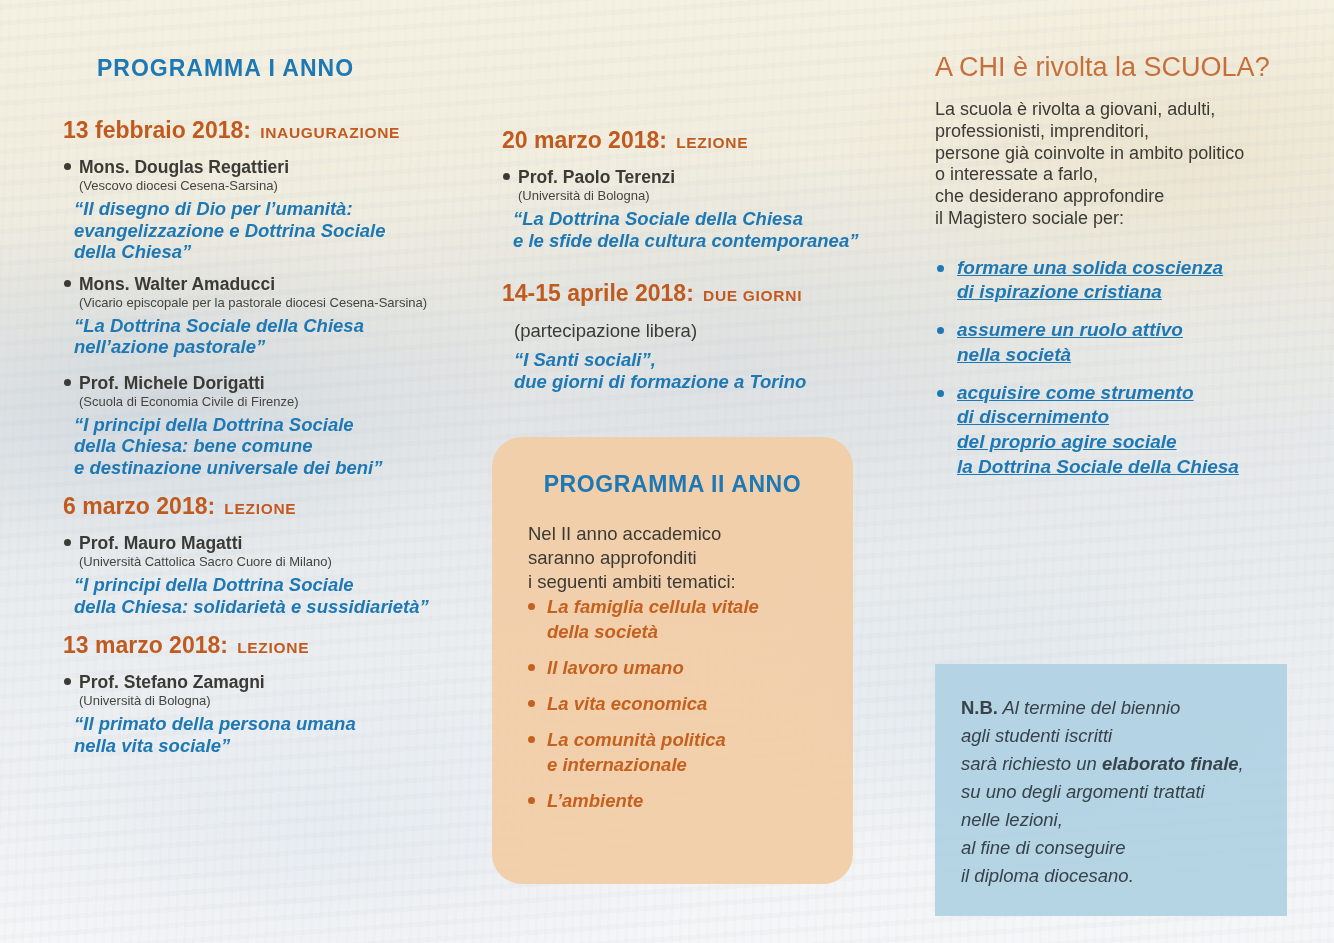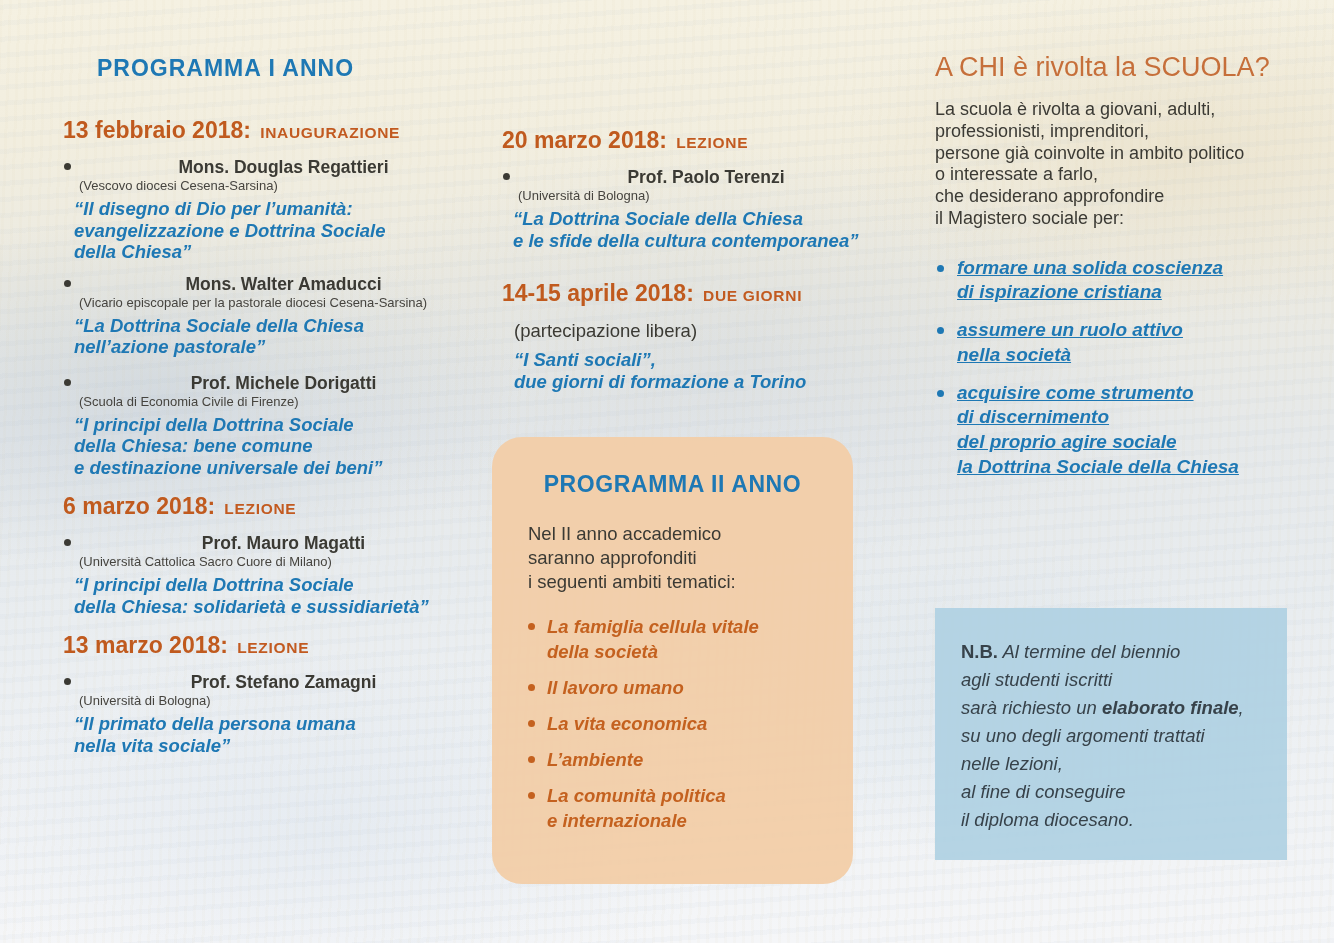--- a/index.html
+++ b/index.html
@@ -35,52 +35,52 @@
 
   .event + .event { margin-top:14px; }
   .col2 .event + .event { margin-top:28px; }
 
   .date-line { margin-bottom:9px; line-height:28px; }
   .date  { font-size:23px; font-weight:800; color:#c05a1e; }
   .etype { font-size:15.5px; font-weight:700; color:#c25a20; letter-spacing:0.7px; margin-left:4px; }
 
   .speaker { position:relative; padding-left:16px; margin-bottom:10px; }
   .speaker::before { content:""; position:absolute; left:1px; top:7px; width:7px; height:7px; border-radius:50%; background:#3b3a34; }
-  .sp-name  { font-size:17.5px; font-weight:700; color:#3b3a34; line-height:22px;text-align:center; }
+  .sp-name  { font-size:17.5px; font-weight:700; color:#3b3a34; line-height:22px; }
   .sp-affil { font-size:13px; color:#46443f; line-height:16px; margin-bottom:4px; }
   .talk {
     font-size:18.5px; font-weight:700; font-style:italic; color:#1e78b4;
     line-height:21.5px; white-space:pre-line; margin-left:-5px;
   }
   .note { font-size:18.5px; color:#3b3a34; line-height:24px; margin:2px 0 6px 12px; }
   .talk-plain { margin-left:12px; }
 
   .box2 {
     position:absolute; left:492px; top:437px; width:361px; height:447px;
     background:rgba(242,206,168,0.95); padding:34px 26px 0 36px;border-radius:30px;
   }
   .box2-title { text-align:center; color:#1e78b4; font-size:23px; font-weight:800; letter-spacing:0.6px; margin:0 10px 24px 0; }
-  .box2-intro { font-size:18.5px; color:#3b3a34; line-height:24px; white-space:pre-line; margin-bottom:20px; }
+  .box2-intro { font-size:18.5px; color:#3b3a34; line-height:24px; white-space:pre-line; }
   .topic {
     position:relative; padding-left:19px; font-size:18.5px; font-weight:700; font-style:italic;
     color:#c4611f; line-height:25px; white-space:pre-line; margin-bottom:11px;
   }
   .topic::before { content:""; position:absolute; left:0; top:9px; width:7px; height:7px; border-radius:50%; background:#c4611f; }
 
   .audience-title { font-size:27px; font-weight:400; color:#c66f3a; margin-bottom:16px; }
   .audience-title .b { font-weight:400; }
   .audience-intro { font-size:18px; color:#3b3a34; line-height:21.8px; white-space:pre-line; margin-bottom:26px; }
   .goal {
     position:relative; padding-left:22px; font-size:19px; font-weight:700; font-style:italic;
     color:#1e78b4; line-height:24.7px; white-space:pre-line; margin-bottom:13px;text-decoration:underline;
   }
   .goal::before { content:""; position:absolute; left:2px; top:9px; width:7px; height:7px; border-radius:50%; background:#1e78b4; }
 
   .nbbox {
-    position:absolute; left:935px; top:608px; width:352px; height:252px;
+    position:absolute; left:935px; top:664px; width:352px; height:252px;
     background:rgba(177,210,227,0.95); padding:30px 20px 0 26px;
   }
   .nb-text { font-size:18.5px; font-style:italic; color:#37424a; line-height:28px; white-space:pre-line; }
   .nb-label { font-weight:800; font-style:normal; }
   .nb-strong { font-weight:800; }
 </style>
 </head>
 <body>
 
 <div id="page">
@@ -158,23 +158,23 @@
   <section class="box2">
     <h2 class="box2-title">PROGRAMMA II ANNO</h2>
     <p class="box2-intro">Nel II anno accademico
 saranno approfonditi
 i seguenti ambiti tematici:</p>
     <div class="topics">
       <div class="topic">La famiglia cellula vitale
 della società</div>
       <div class="topic">Il lavoro umano</div>
       <div class="topic">La vita economica</div>
-      <div class="topic">L’ambiente</div>
       <div class="topic">La comunità politica
 e internazionale</div>
+      <div class="topic">L’ambiente</div>
     </div>
   </section>
 
   <section class="col col3">
     <h2 class="audience-title"><span>A </span><span class="b">CHI</span><span> è rivolta la </span><span class="b">SCUOLA?</span></h2>
     <p class="audience-intro">La scuola è rivolta a giovani, adulti,
 professionisti, imprenditori,
 persone già coinvolte in ambito politico
 o interessate a farlo,
 che desiderano approfondire

